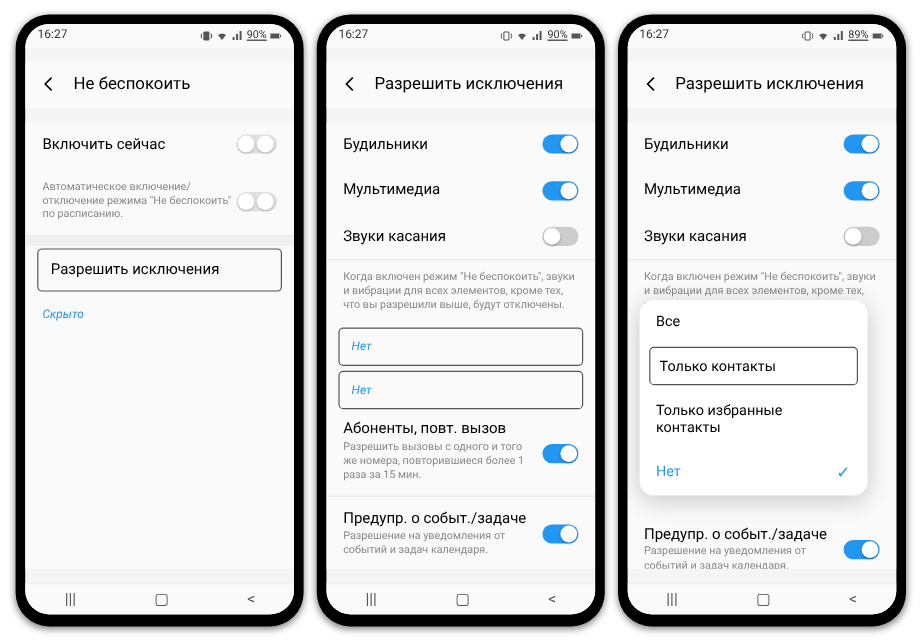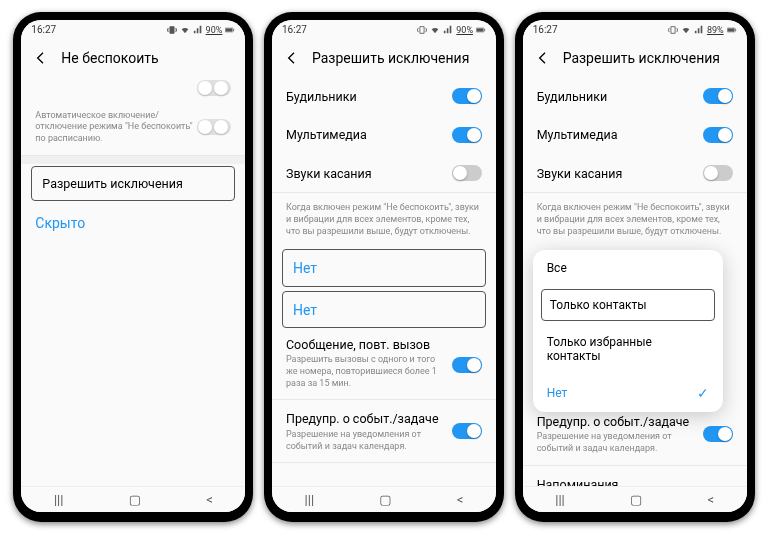--- a/index.html
+++ b/index.html
@@ -24,20 +24,21 @@
   }
   .screen {
     background: #f5f5f5;
     width: 100%;
     height: 100%;
     border-radius: 20px;
     overflow: hidden;
     display: flex;
     flex-direction: column;
     position: relative;
+    gap: 12px;
   }
   .status-bar {
     height: 20px;
     display: flex;
     justify-content: space-between;
     align-items: center;
     padding: 0 10px;
     font-size: 10px;
     color: #333;
     background: #fafafa;
@@ -59,21 +60,21 @@
     background: #fafafa;
   }
   .row {
     padding: 10px 14px;
     position: relative;
     border-bottom: 0.5px solid transparent;
   }
   .row.bb { border-bottom: 0.5px solid #e8e8e8; }
   .row-title { font-size: 12.5px; color: #000; line-height: 1.4; }
   .row-sub { font-size: 9px; color: #888; line-height: 1.3; margin-top: 1px; max-width: 160px; }
-  .row-sub.blue { color: #2196F3; font-size: 14px; }
+  .row-sub.blue { color: #2196F3; font-size: 10px; font-style: italic; }
   .toggle {
     position: absolute;
     right: 14px;
     top: 50%;
     transform: translateY(-50%);
     width: 30px;
     height: 16px;
     border-radius: 10px;
     background: #ccc;
   }
@@ -178,20 +179,21 @@
       </div>
     </div>
     <div class="header">
       <svg viewBox="0 0 24 24">
           <path d="M15 4l-8 8 8 8" stroke="#000" stroke-width="2" fill="none"></path>
         </svg>
       <span class="header-title">Не беспокоить</span>
     </div>
     <div class="content">
       <div class="row">
+        <div class="row-title">Включить сейчас</div>
         <div class="toggle dual"></div>
       </div>
       <div class="row bb">
         <div class="row-sub">Автоматическое включение/отключение режима "Не беспокоить" по расписанию.</div>
         <div class="toggle dual"></div>
       </div>
       <div class="section-gap"></div>
       <div class="highlight">
         <div class="row-title">Разрешить исключения</div>
       </div>
@@ -249,21 +251,21 @@
         <div class="toggle"></div>
       </div>
       <div class="info-text">Когда включен режим "Не беспокоить", звуки и вибрации для всех элементов, кроме тех, что вы разрешили выше, будут отключены.</div>
       <div class="highlight">
         <div class="row-sub blue">Нет</div>
       </div>
       <div class="highlight" style="margin-top:4px">
         <div class="row-sub blue">Нет</div>
       </div>
       <div class="row bb" style="padding-top:6px">
-        <div class="row-title">Сообщение, повт. вызов</div>
+        <div class="row-title">Абоненты, повт. вызов</div>
         <div class="row-sub">Разрешить вызовы с одного и того же номера, повторившиеся более 1 раза за 15 мин.</div>
         <div class="toggle on"></div>
       </div>
       <div class="row bb">
         <div class="row-title">Предупр. о событ./задаче</div>
         <div class="row-sub">Разрешение на уведомления от событий и задач календаря.</div>
         <div class="toggle on"></div>
       </div>
 
     </div>

